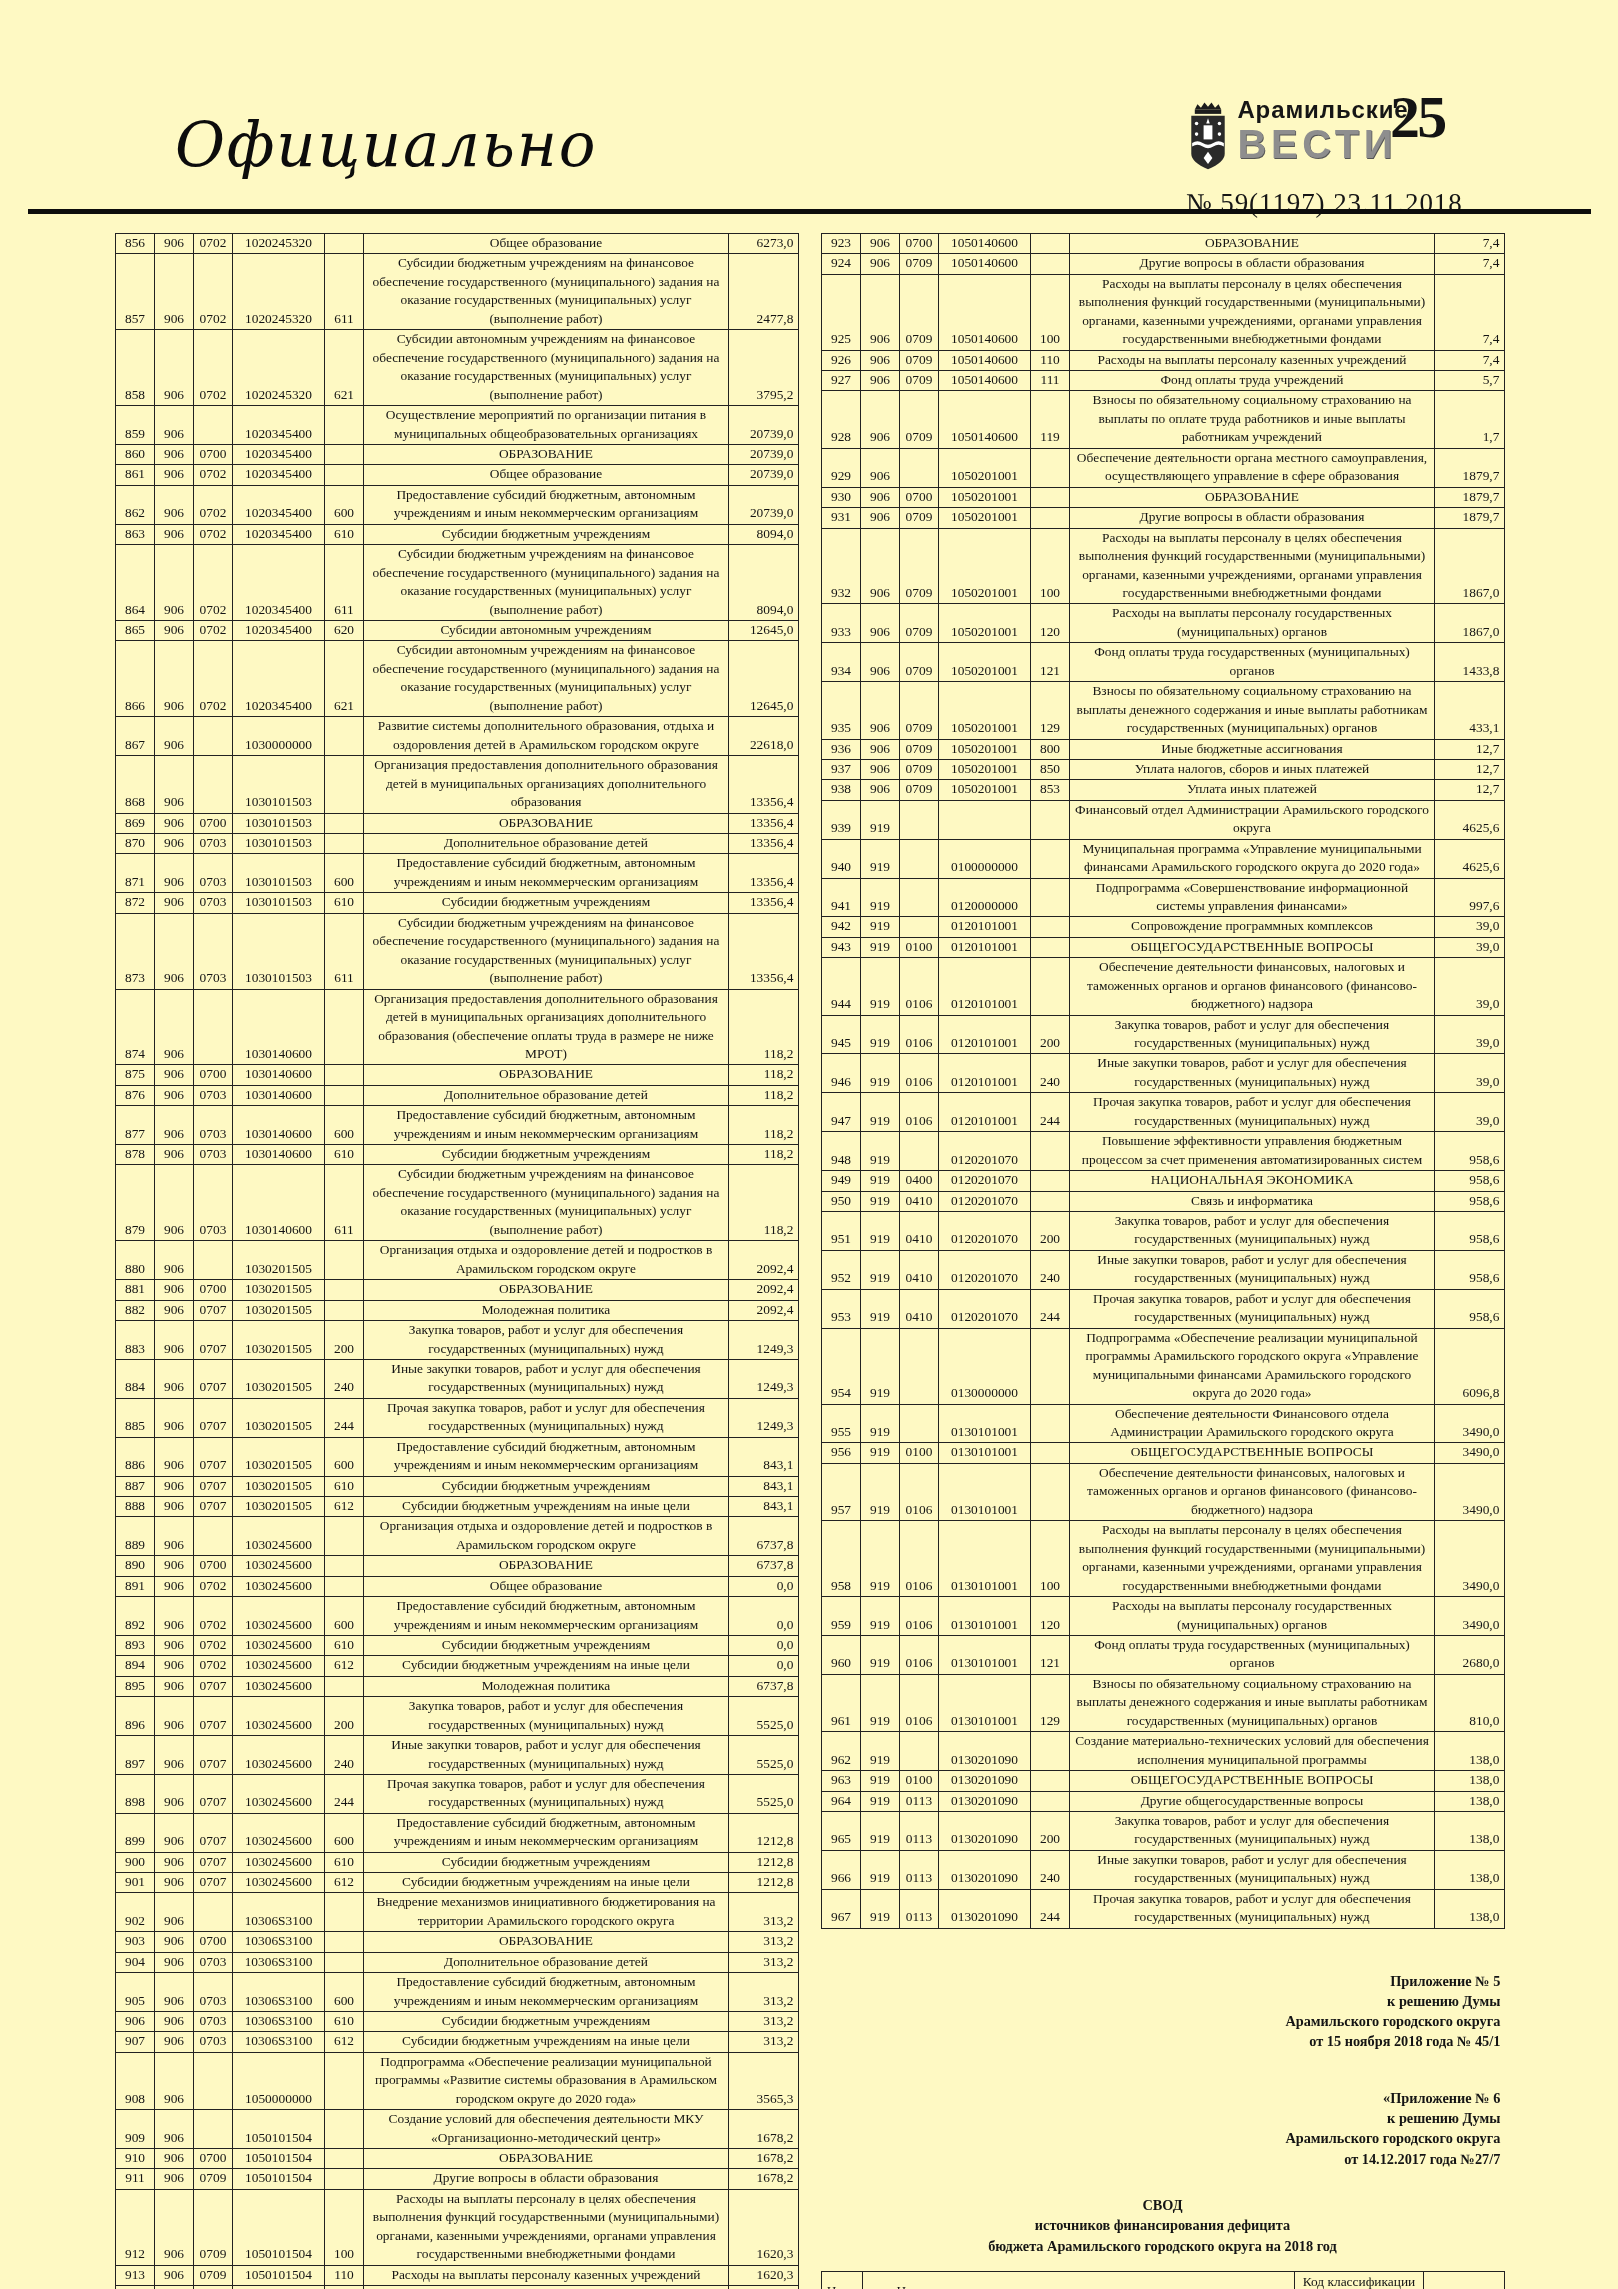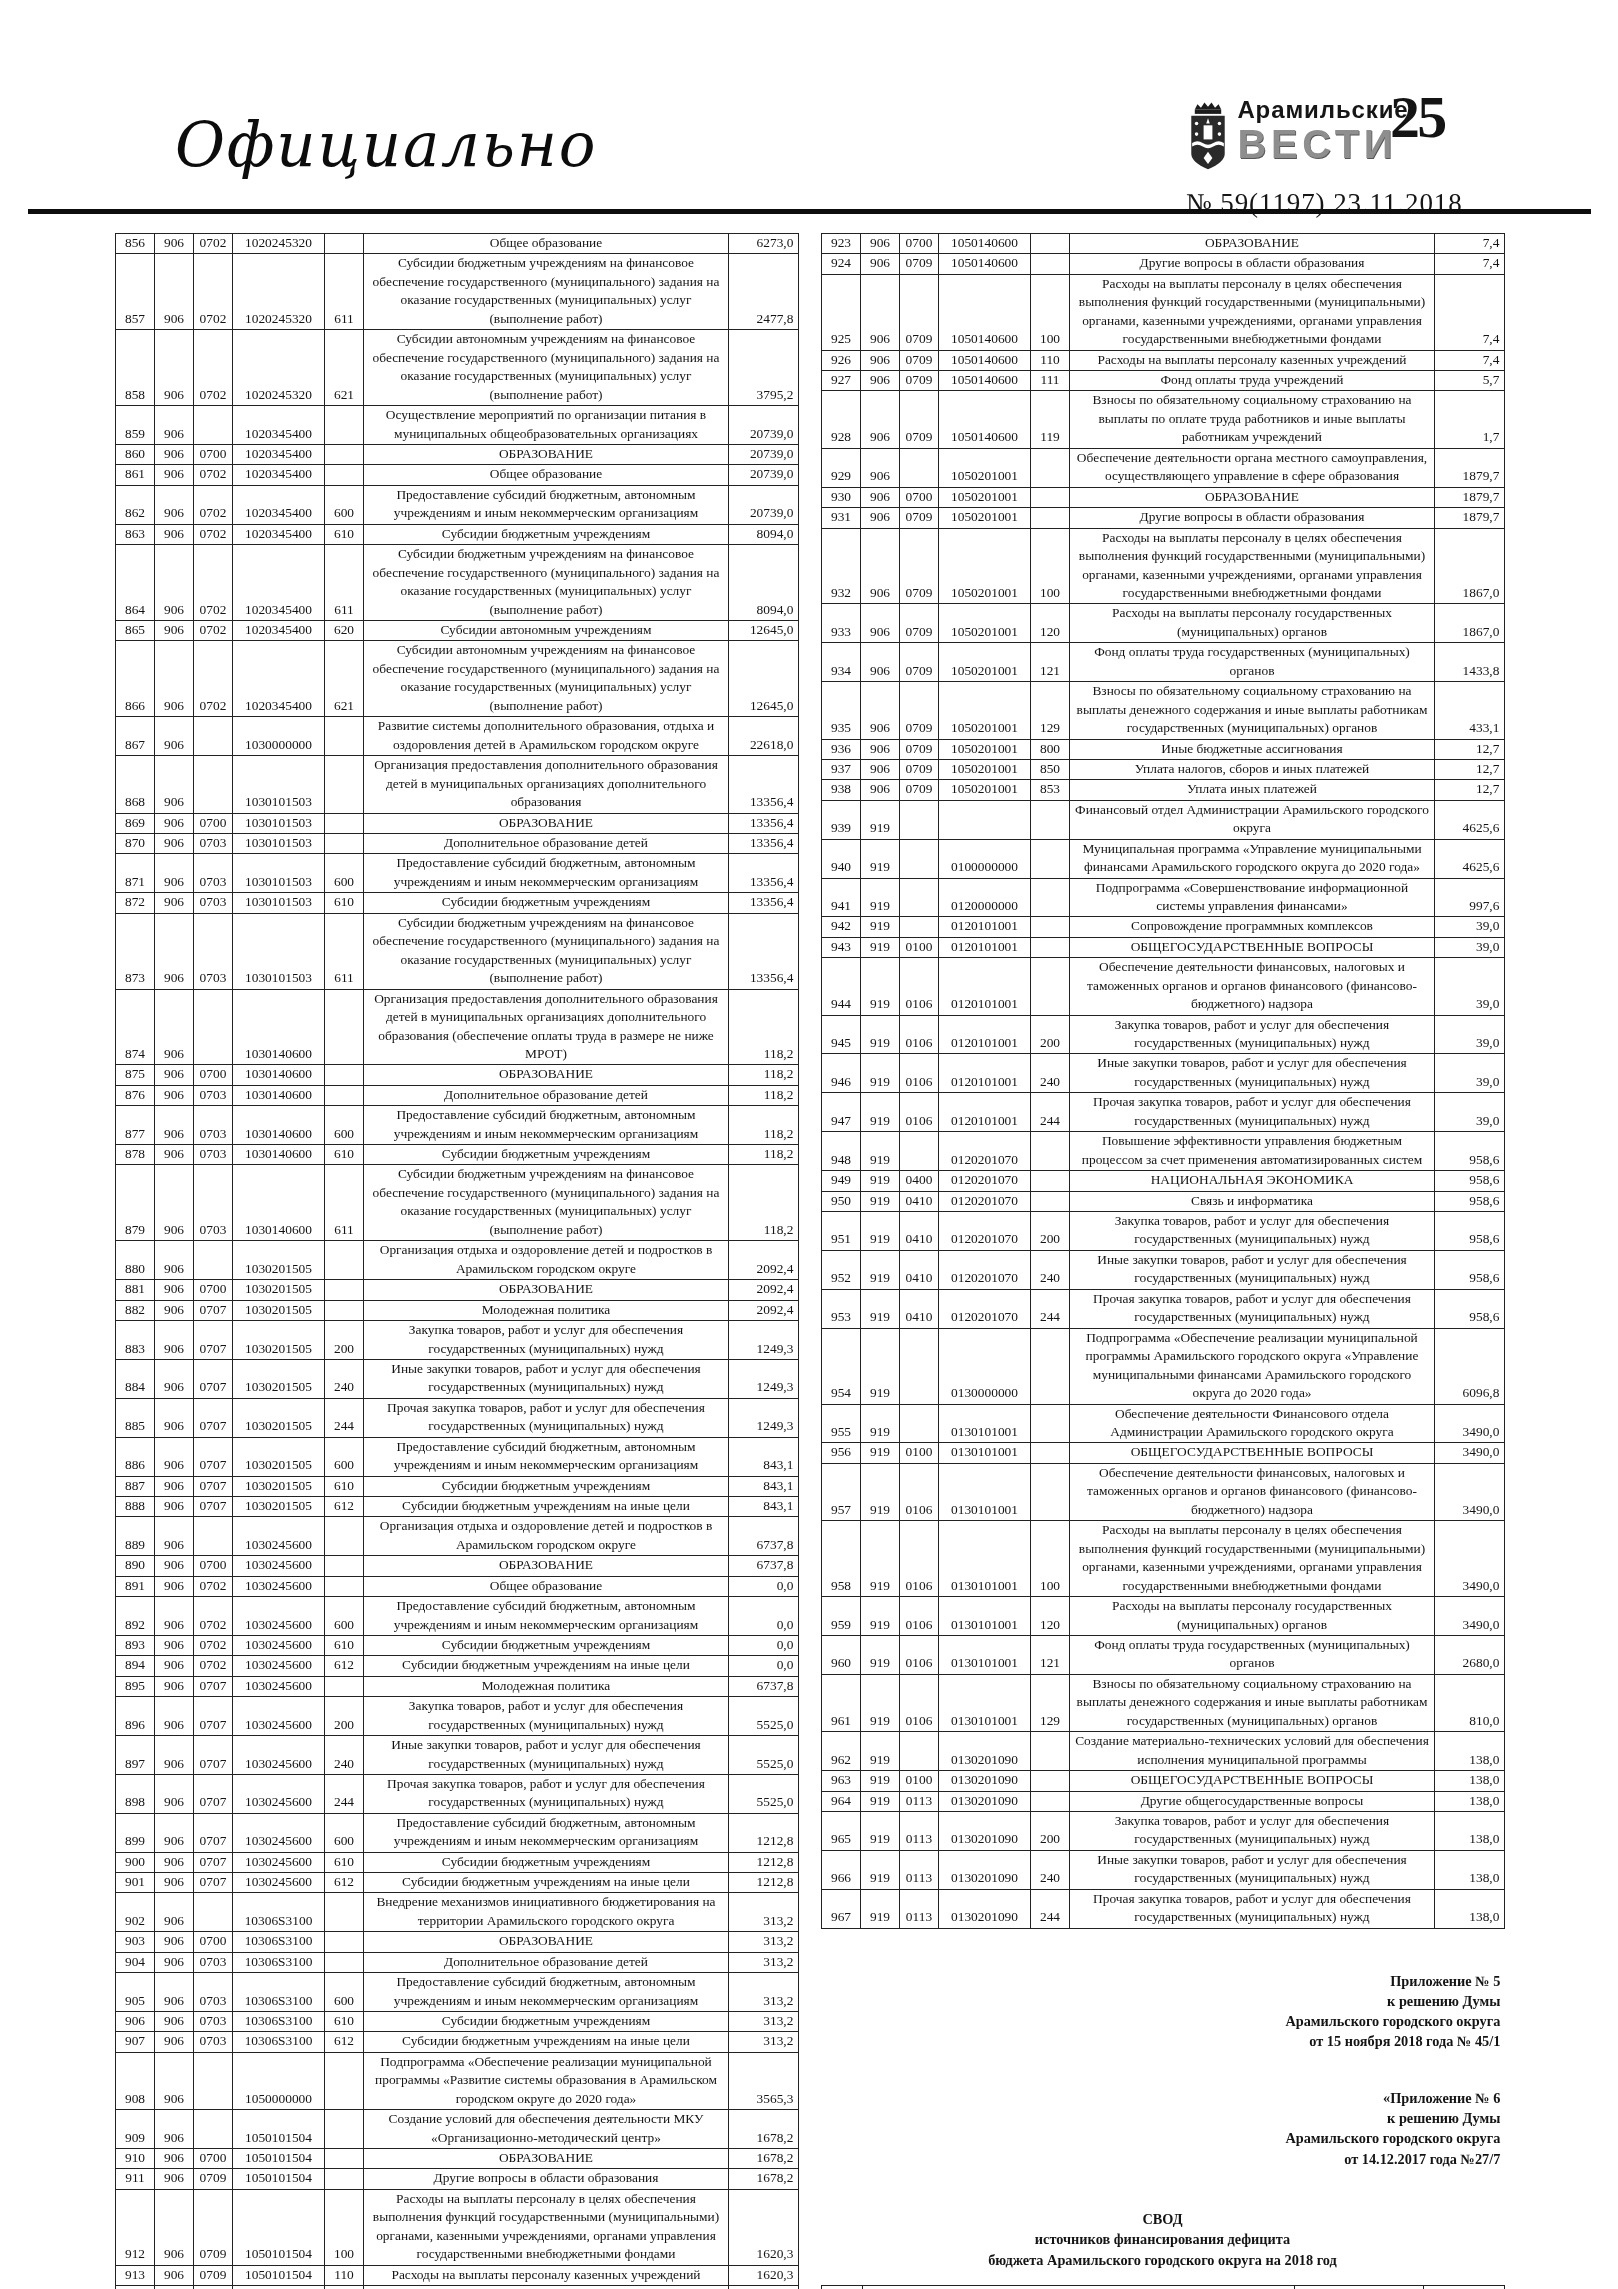--- a/index.html
+++ b/index.html
@@ -1,17 +1,17 @@
 <!DOCTYPE html>
 <html lang="ru" style="font-size:14.8px"><head>
 <meta charset="utf-8">
 <style>
   html,body{margin:0;padding:0;background:#e8e8e8;}
   .page{
-    position:relative;width:1619px;height:2290px;background:#ffffff;
+    position:relative;width:1619px;height:2290px;background:#fef9c3;
     font-family:"Liberation Serif", serif;color:#111;overflow:hidden;margin:0 auto;
   }
   
   .masthead-title{
     position:absolute;left:175px;top:109px;
     font-family:"DejaVu Serif", serif;font-style:italic;font-weight:500;
     font-size:61px;letter-spacing:1.8px;color:#0c0c0c;
   }
   .brand{position:absolute;left:1186px;top:98px;}
   .brand-row{display:flex;align-items:flex-start;}
@@ -43,21 +43,21 @@
   }
   table.budget td{
     border:0.9px solid #222;padding:0 2.8px 0.9px 2.8px;
     text-align:center;vertical-align:bottom;overflow-wrap:break-word;
   }
   table.budget td:last-child{text-align:right;padding-right:4.6px;}
   
   .appendix{width:683px;margin-top:42px;font-size:14.3px;line-height:1.42;color:#141414;font-weight:bold;}
   .note{text-align:right;padding-right:3.7px;}
   .note + .note{margin-top:36px;}
-  .svod-title{text-align:center;margin-top:40px;margin-bottom:14.8px;}
+  .svod-title{text-align:center;margin-top:26px;margin-bottom:14.8px;}
   
   table.svod{
     width:683px;border-collapse:collapse;table-layout:fixed;
     font-size:13.4px;line-height:1.38;color:#141414;
   }
   table.svod th, table.svod td{
     border:0.9px solid #222;padding:0.9px 3.7px;font-weight:normal;
     text-align:center;vertical-align:middle;overflow-wrap:break-word;
   }
 </style>

